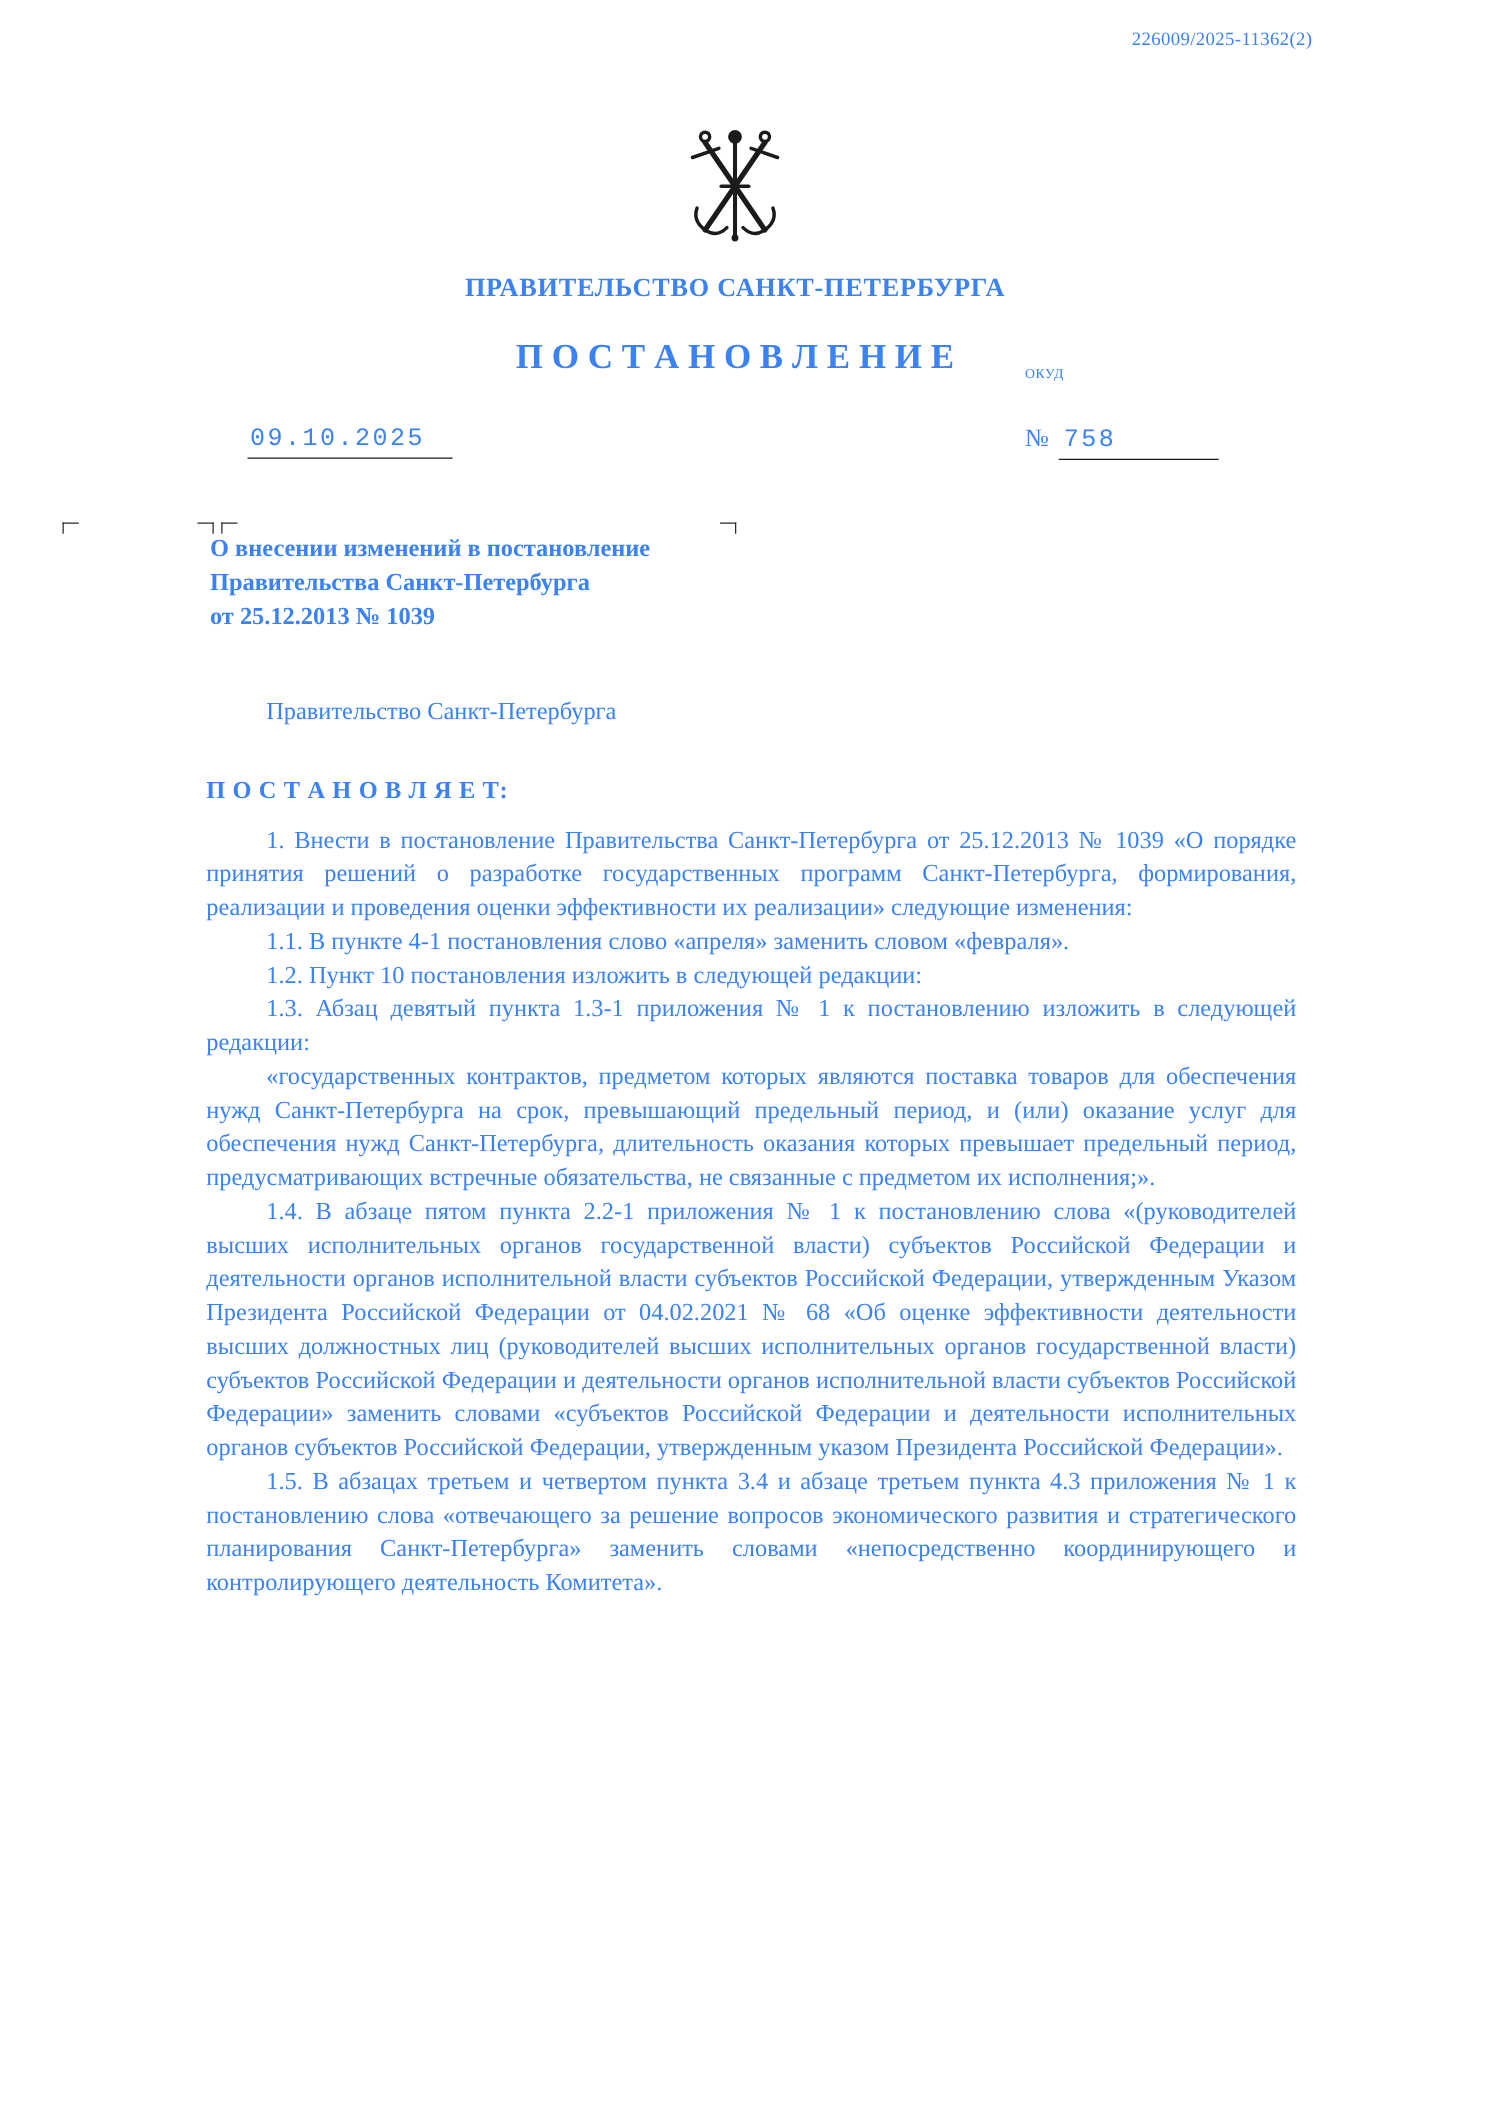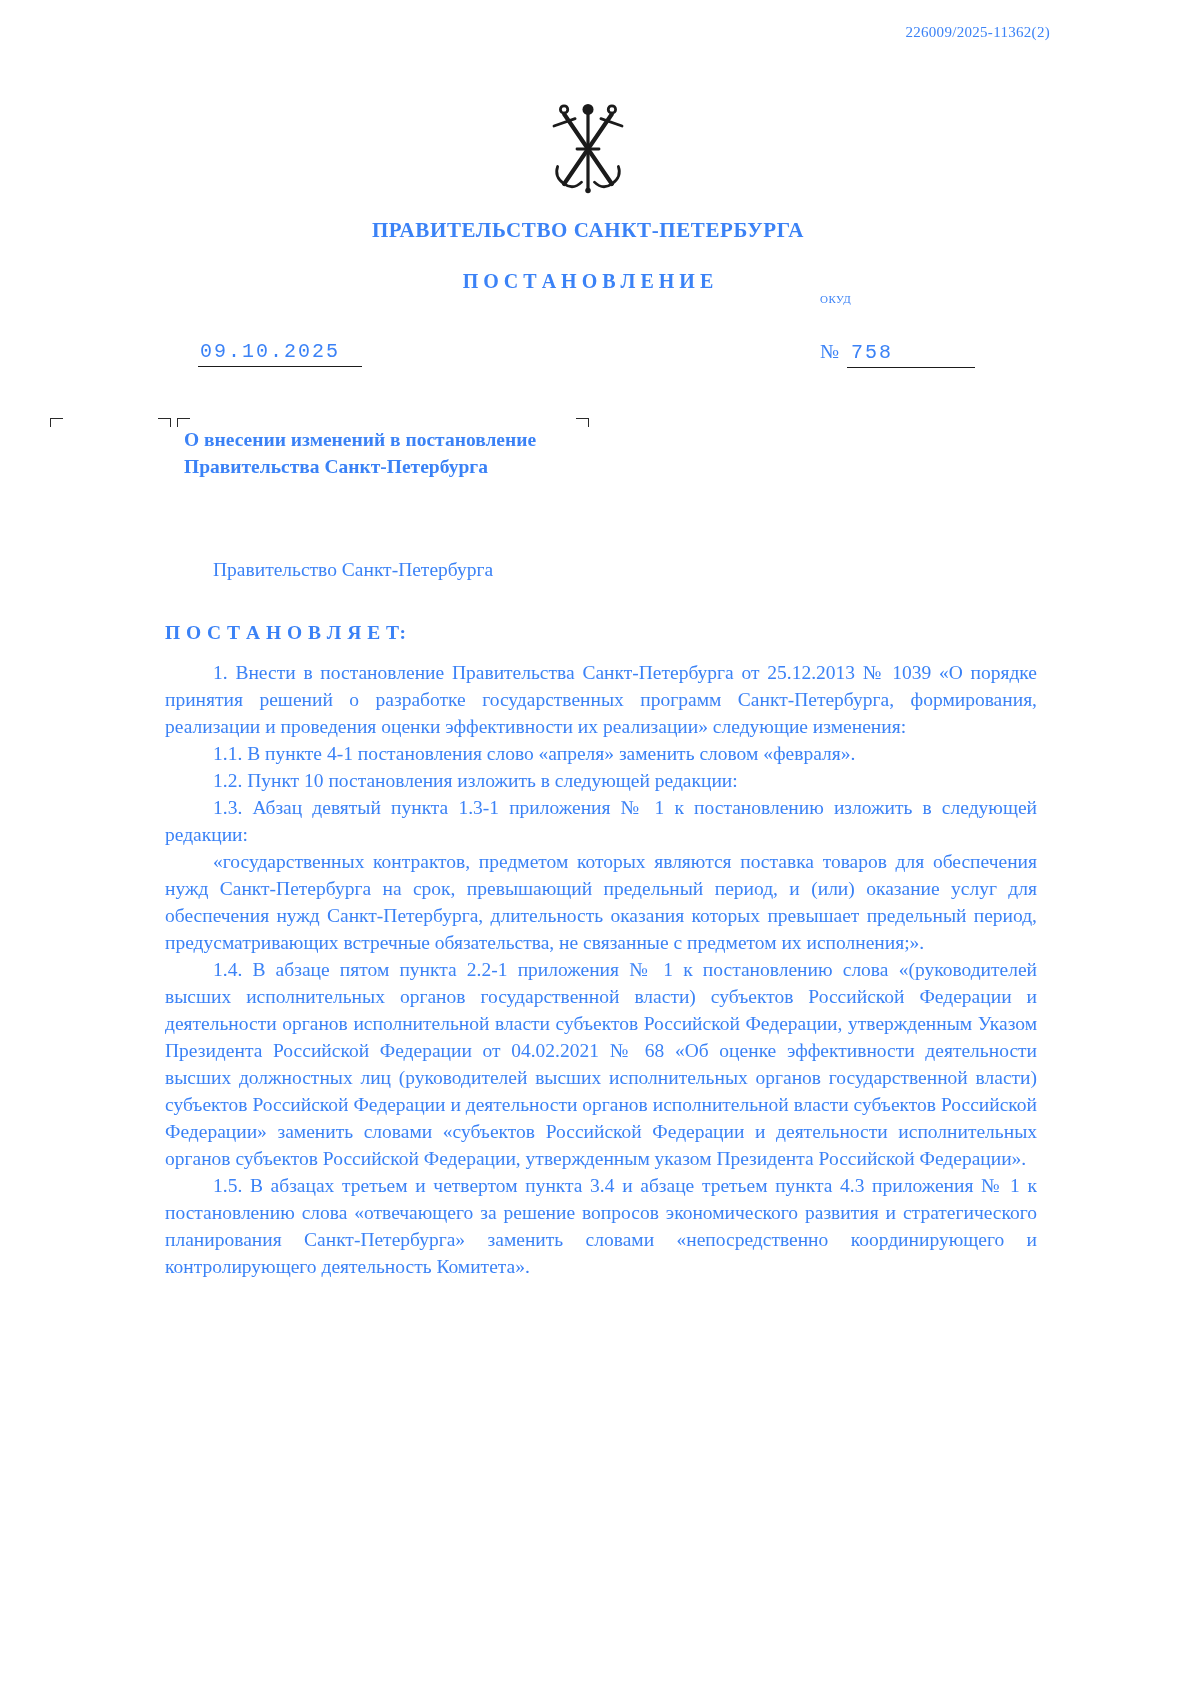--- a/index.html
+++ b/index.html
@@ -19,21 +19,21 @@
   .emblem {
     position:absolute; top:100px; left:542px;
     width:92px; height:98px;
   }
   .org-name {
     position:absolute; top:218px; left:0; width:1176px;
     text-align:center; font-weight:bold; font-size:21px; letter-spacing:0.6px;
   }
   .doc-type {
     position:absolute; top:270px; left:0; width:1176px;
-    text-align:center; font-weight:bold; font-size:20px;
+    text-align:center; font-weight:bold; font-size:28px;
   }
   .okud {
     position:absolute; top:293px; left:820px;
     font-size:11px; letter-spacing:0.5px;
   }
   .date-field {
     position:absolute; top:340px; left:198px;
     font-family:"Liberation Mono", monospace;
     font-size:20px; letter-spacing:2px;
     border-bottom:1.6px solid #1b1b1b;
@@ -51,21 +51,21 @@
     padding:0 82px 3px 4px;
   }
   .corner-mark { position:absolute; width:13px; height:9px; border-color:#2a2a2a; }
   .mark-tl { border-top:1.5px solid #2a2a2a; border-left:1.5px solid #2a2a2a; }
   .mark-tr { border-top:1.5px solid #2a2a2a; border-right:1.5px solid #2a2a2a; }
   .m1 { left:50px;  top:418px; }
   .m2 { left:158px; top:418px; }
   .m3 { left:177px; top:418px; }
   .m4 { left:576px; top:418px; }
   .title-block {
-    position:absolute; top:426px; left:184px; width:480px;
+    position:absolute; top:426px; left:168px; width:480px;
     font-weight:bold; font-size:19.5px; line-height:27px;
   }
   .body-block {
     position:absolute; top:556px; left:165px; width:872px;
     font-size:19.5px; line-height:27px;
   }
   .intro { text-indent:48px; }
   .resolves { margin-top:36px; font-weight:bold; letter-spacing:0.5px; }
   .paras { margin-top:13px; }
   .para { text-align:justify; text-indent:48px; }
@@ -112,20 +112,21 @@
   </div>
 
   <div class="corner-mark mark-tl m1"></div>
   <div class="corner-mark mark-tr m2"></div>
   <div class="corner-mark mark-tl m3"></div>
   <div class="corner-mark mark-tr m4"></div>
 
   <div class="title-block">
     <div>О внесении изменений в постановление</div>
     <div>Правительства Санкт-Петербурга</div>
+    <div>от 25.12.2013 № 1039</div>
   </div>
 
   <div class="body-block">
     <p class="intro">Правительство Санкт-Петербурга</p>
     <p class="resolves">П О С Т А Н О В Л Я Е Т:</p>
     <div class="paras">
       <p class="para">1. Внести в постановление Правительства Санкт-Петербурга от 25.12.2013 № 1039 «О порядке принятия решений о разработке государственных программ Санкт-Петербурга, формирования, реализации и проведения оценки эффективности их реализации» следующие изменения:</p>
       <p class="para">1.1. В пункте 4-1 постановления слово «апреля» заменить словом «февраля».</p>
       <p class="para">1.2. Пункт 10 постановления изложить в следующей редакции:</p>
       <p class="para">1.3. Абзац девятый пункта 1.3-1 приложения № 1 к постановлению изложить в следующей редакции:</p>

